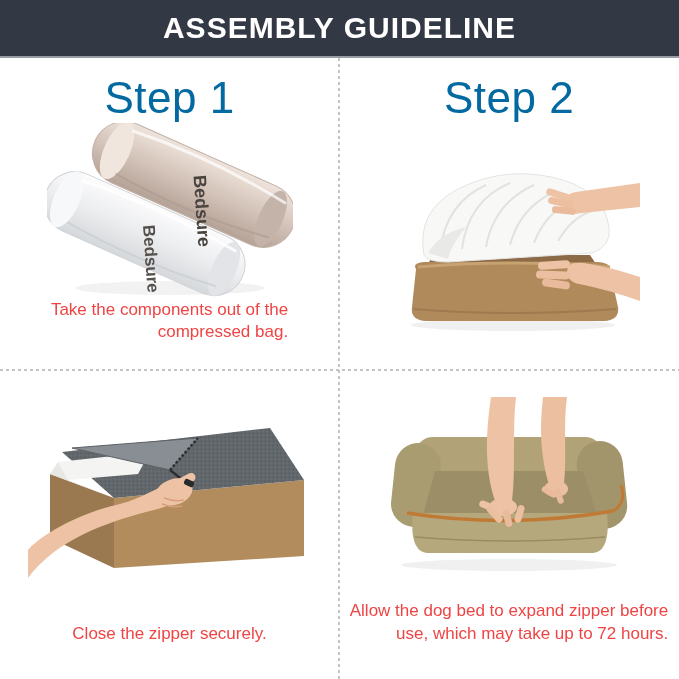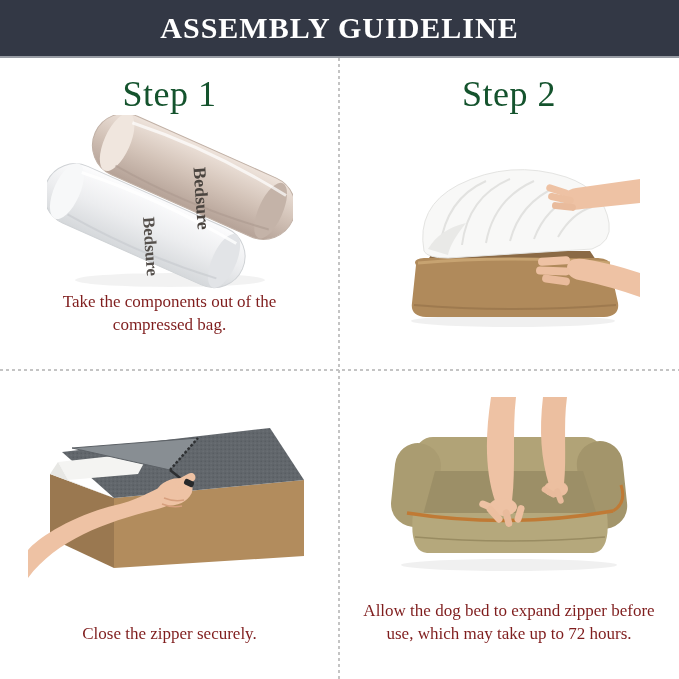--- a/index.html
+++ b/index.html
@@ -1,39 +1,39 @@
 <!DOCTYPE html>
 <html><head>
 <meta charset="utf-8">
 <style>
   html,body{margin:0;padding:0;background:#ffffff;}
   .canvas{
     position:relative;width:679px;height:679px;background:#ffffff;
-    font-family:Liberation Serif, serif;overflow:hidden;
+    font-family:Liberation Sans, sans-serif;overflow:hidden;
   }
   .banner{
     position:absolute;top:0;left:0;width:679px;height:56px;
     background:#333845;border-bottom:2px solid #989ca4;
     display:flex;align-items:center;justify-content:center;
   }
   .banner h1{
     margin:0;color:#ffffff;font-size:30px;font-weight:bold;letter-spacing:1px;
   }
   .grid{
     position:absolute;top:60px;left:0;width:679px;height:619px;
     display:grid;grid-template-columns:339px 340px;grid-template-rows:310px 309px;
   }
   .panel{display:flex;flex-direction:column;align-items:center;overflow:hidden;}
   .step-title{
-    margin:13px 0 0 0;font-size:36px;font-weight:500;color:#14532d;letter-spacing:.5px;
+    margin:13px 0 0 0;font-size:44px;font-weight:500;color:#0369a1;letter-spacing:.5px;
   }
   .figure{flex:1;display:flex;align-items:center;justify-content:center;width:100%;}
   .figure svg{display:block;}
   .caption{
-    margin:0 10px 34px 10px;font-size:17px;line-height:1.32;color:#7f1d1d;text-align:center;
+    margin:0 10px 34px 10px;font-size:17px;line-height:1.32;color:#ef4444;text-align:right;
   }
   .cap-line{display:block;white-space:nowrap;}
   .v-divider{
     position:absolute;left:338px;top:58px;width:2px;height:621px;
     background-image:repeating-linear-gradient(to bottom,#c4c4c4 0 3px,transparent 3px 6px);
   }
   .h-divider{
     position:absolute;left:0;top:369px;width:679px;height:2px;
     background-image:repeating-linear-gradient(to right,#c4c4c4 0 3px,transparent 3px 6px);
   }

